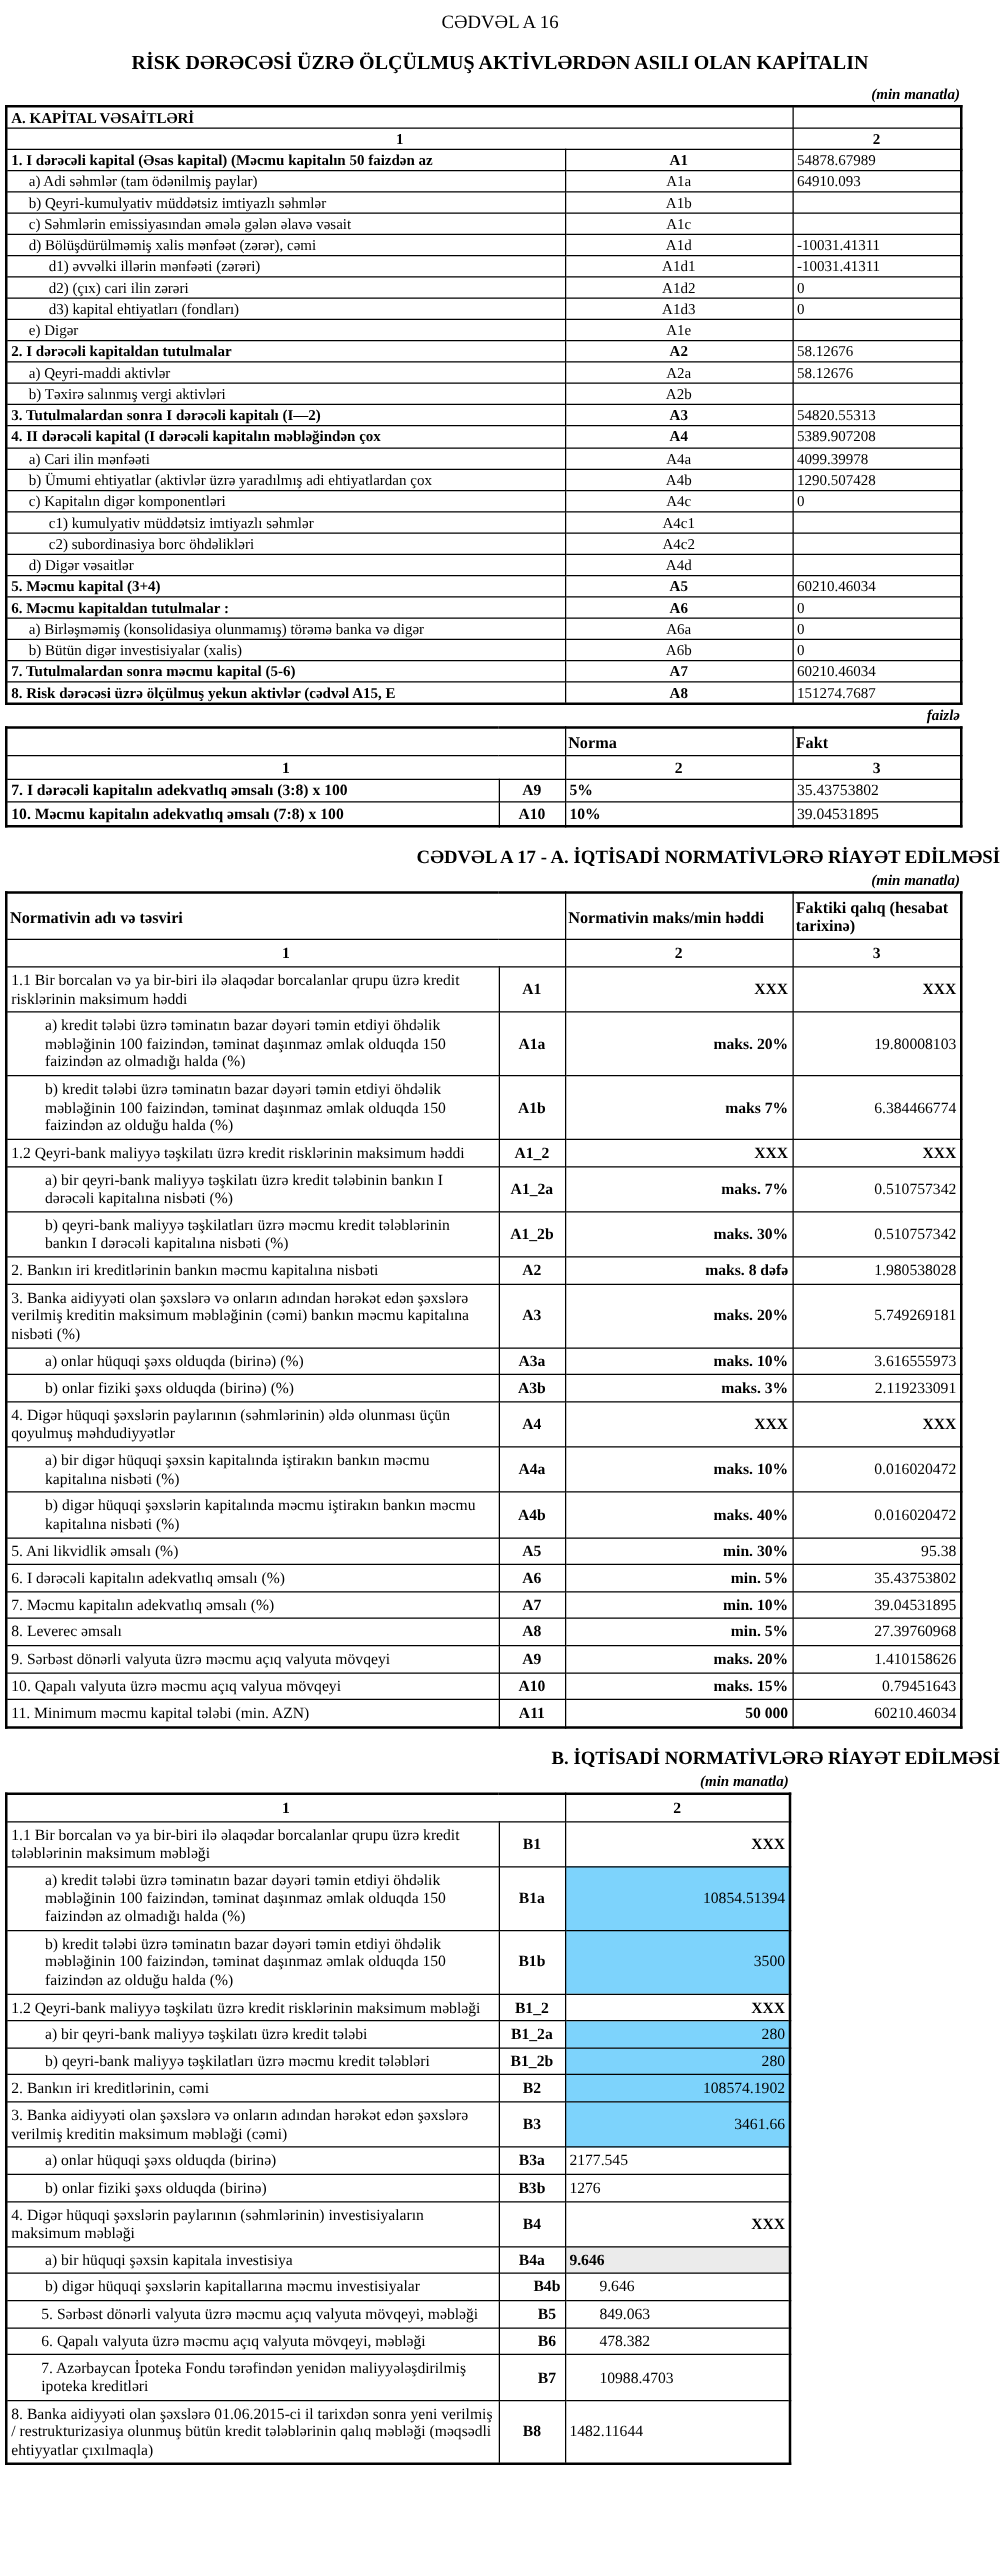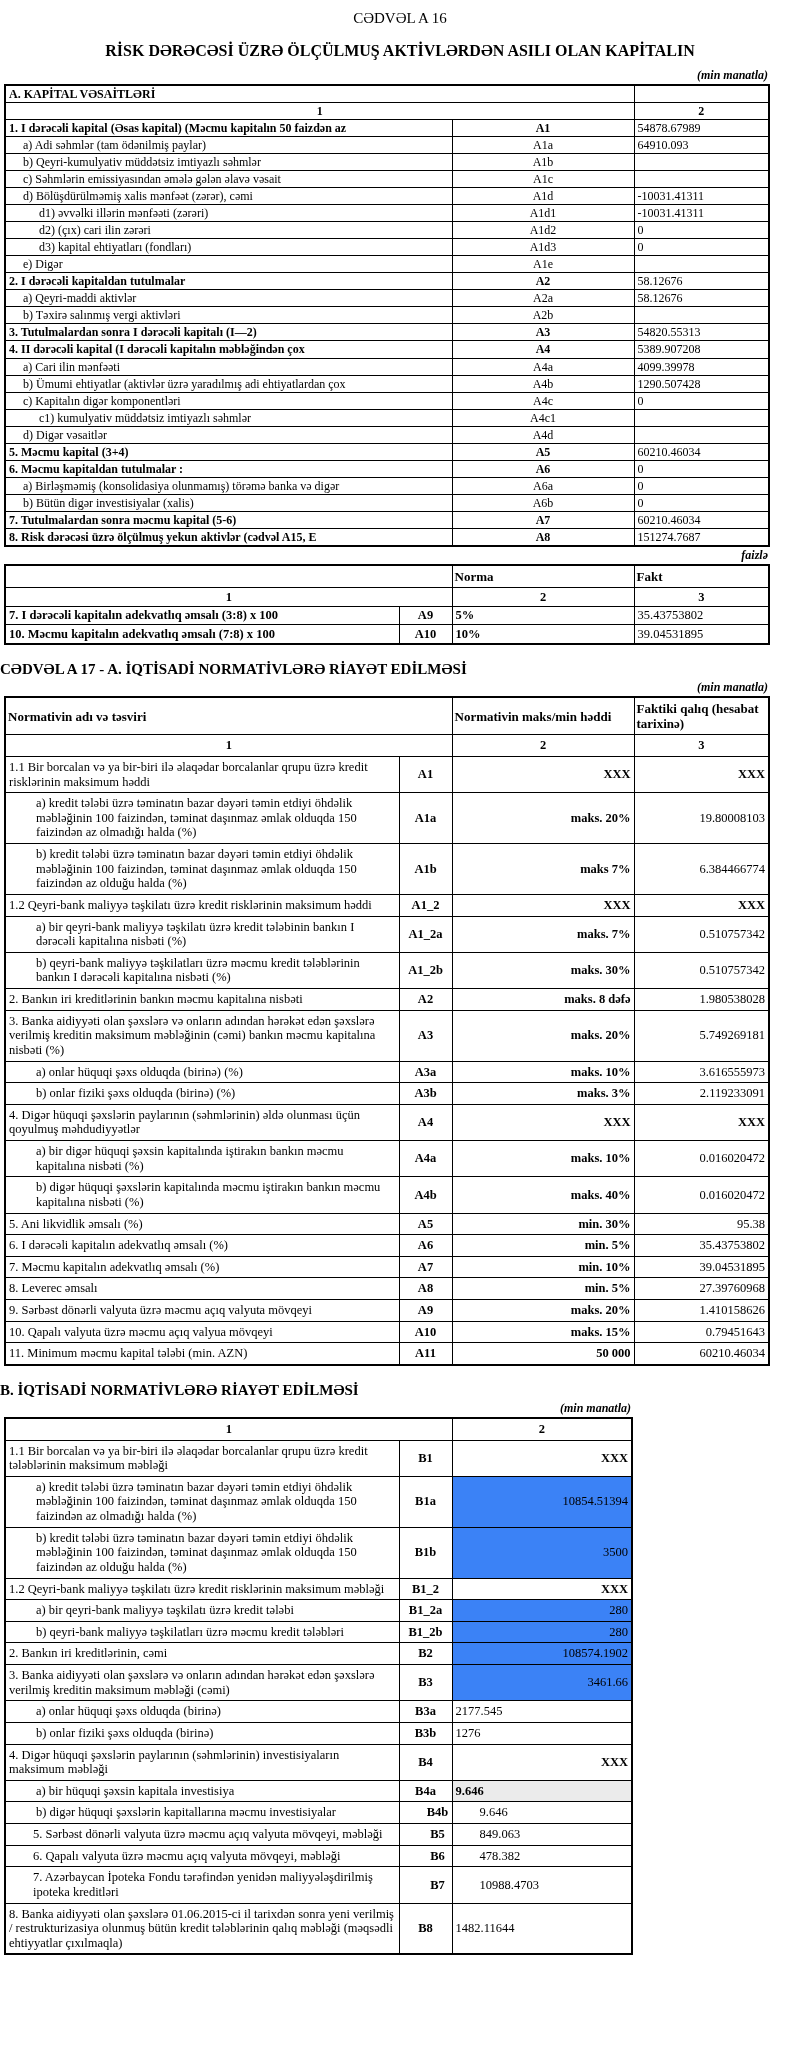--- a/index.html
+++ b/index.html
@@ -1,34 +1,34 @@
 <!DOCTYPE html>
 <html><head>
 <meta charset="utf-8">
 <style>
   html,body{margin:0;padding:0;background:#fff;color:#000;}
   body{width:800px;font-family:"Liberation Serif","DejaVu Serif",serif;}
   .page{padding-top:8px;}
   .t1{font-size:15px;font-weight:normal;text-align:center;margin:2px 0 0;}
   .t2{font-size:16px;font-weight:bold;text-align:center;margin:15px 0 8px;}
-  .sec-title{font-size:15px;font-weight:bold;text-align:left;margin:16px 0 2px;}
+  .sec-title{font-size:15px;font-weight:bold;text-align:right;margin:16px 0 2px;}
   .note{font-style:italic;font-weight:bold;font-size:12px;text-align:right;margin:1px 2px 1px 0;}
   .w-a{width:766px;margin-left:4px;}
   .w-b{width:629px;margin-left:4px;}
   table{border-collapse:collapse;table-layout:fixed;width:100%;border:2.5px solid #000;}
   td{border:1.5px solid #000;padding:1.5px 3px;font-size:12.5px;line-height:1.17;vertical-align:middle;word-wrap:break-word;}
   #t-a16 td{font-size:12px;padding:1px 3px;}
   .hdr{font-weight:bold;text-align:left;font-size:13px;padding:3px 2px;margin-top:44px;}
   .nums td{font-weight:bold;text-align:center;}
   .b{font-weight:bold;}
   .lbl{text-align:left;}
   .code{text-align:center;}
   .num{padding-right:4px;}
   .ctr{text-align:right;padding-left:32px;}
-  .sh-d{background:#3b82f6;}
+  .sh-d{background:#7dd3fc;}
   .sh-l{background:#ebebeb;}
   #t-a16 .ind1{padding-left:17px;}
   #t-a16 .ind2{padding-left:33px;}
   .wide-ind .ind1{padding-left:30px;}
   #t-a17 td, #t-b td{padding-top:3px;padding-bottom:3px;}
   tr.tall td{padding-top:10px;padding-bottom:10px;padding-left:27px;}
 </style>
 </head>
 <body>
 
@@ -137,20 +137,25 @@
             <td class="num">1290.507428</td>
           </tr>
           <tr>
             <td class="lbl ind1">c)  Kapitalın digər komponentləri</td>
             <td class="code">A4c</td>
             <td class="num">0</td>
           </tr>
           <tr>
             <td class="lbl ind2">c1) kumulyativ müddətsiz imtiyazlı səhmlər</td>
             <td class="code">A4c1</td>
+            <td class="num"></td>
+          </tr>
+          <tr>
+            <td class="lbl ind2">c2) subordinasiya borc öhdəlikləri</td>
+            <td class="code">A4c2</td>
             <td class="num"></td>
           </tr>
           <tr>
             <td class="lbl ind1">d) Digər vəsaitlər</td>
             <td class="code">A4d</td>
             <td class="num"></td>
           </tr>
           <tr>
             <td class="lbl ind0 b">5. Məcmu kapital (3+4)</td>
             <td class="code b">A5</td>

